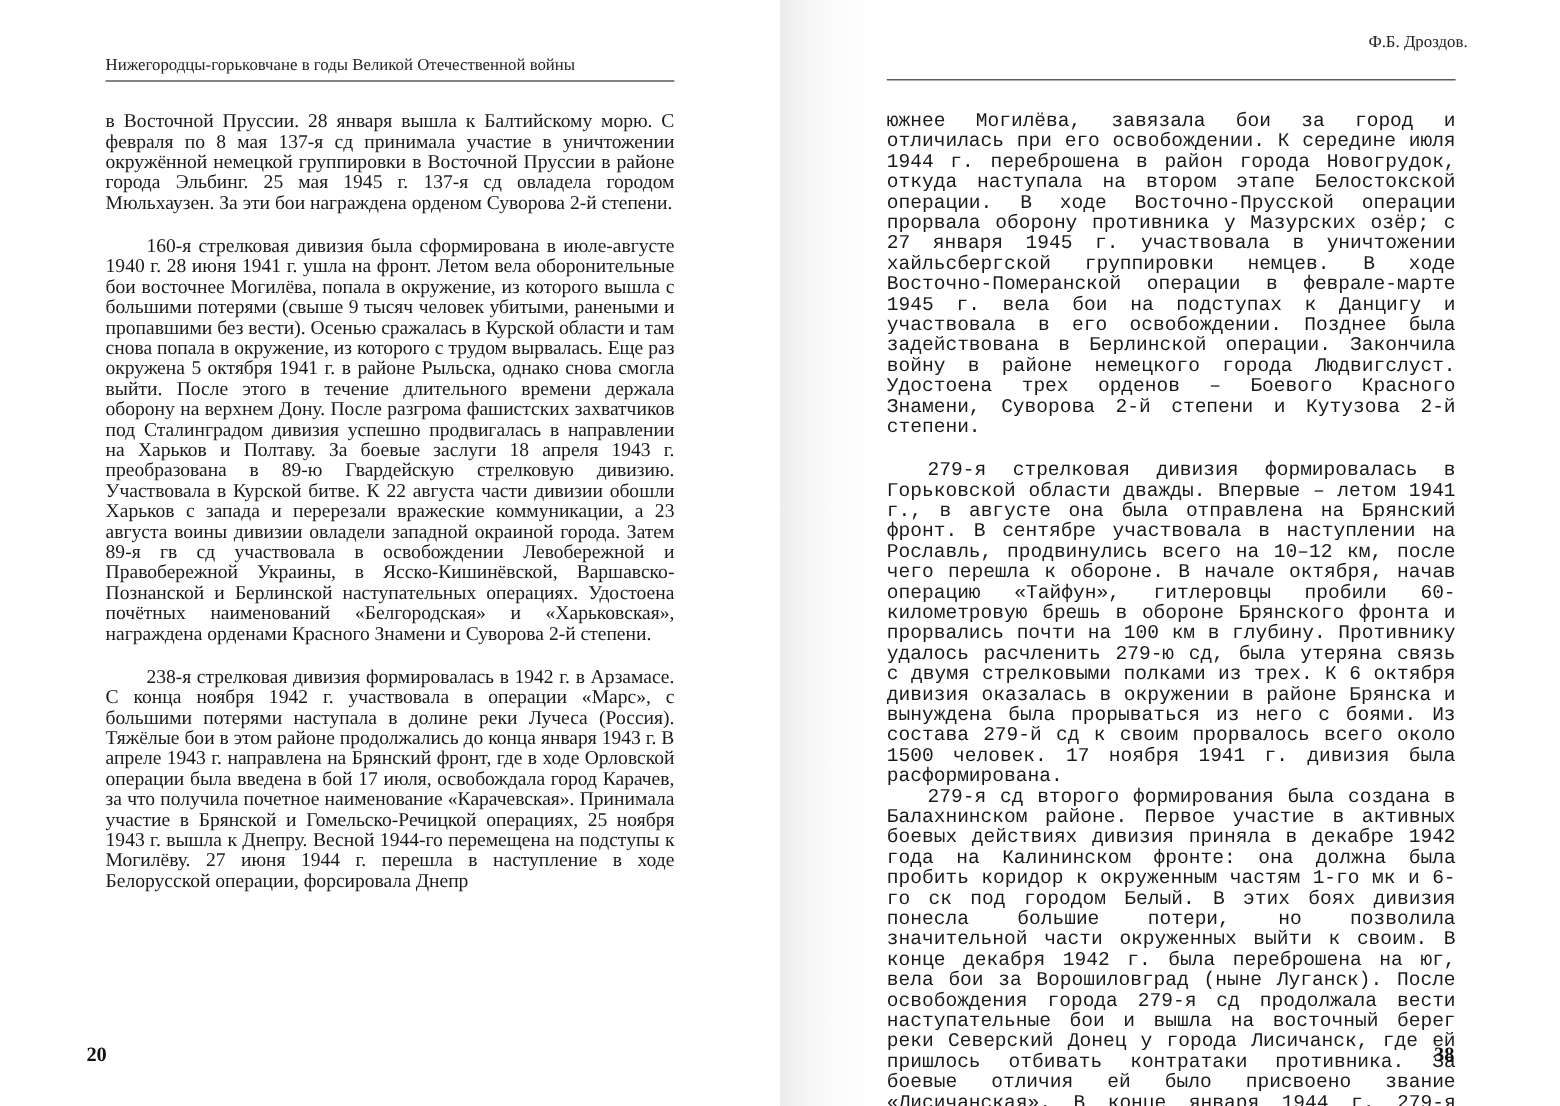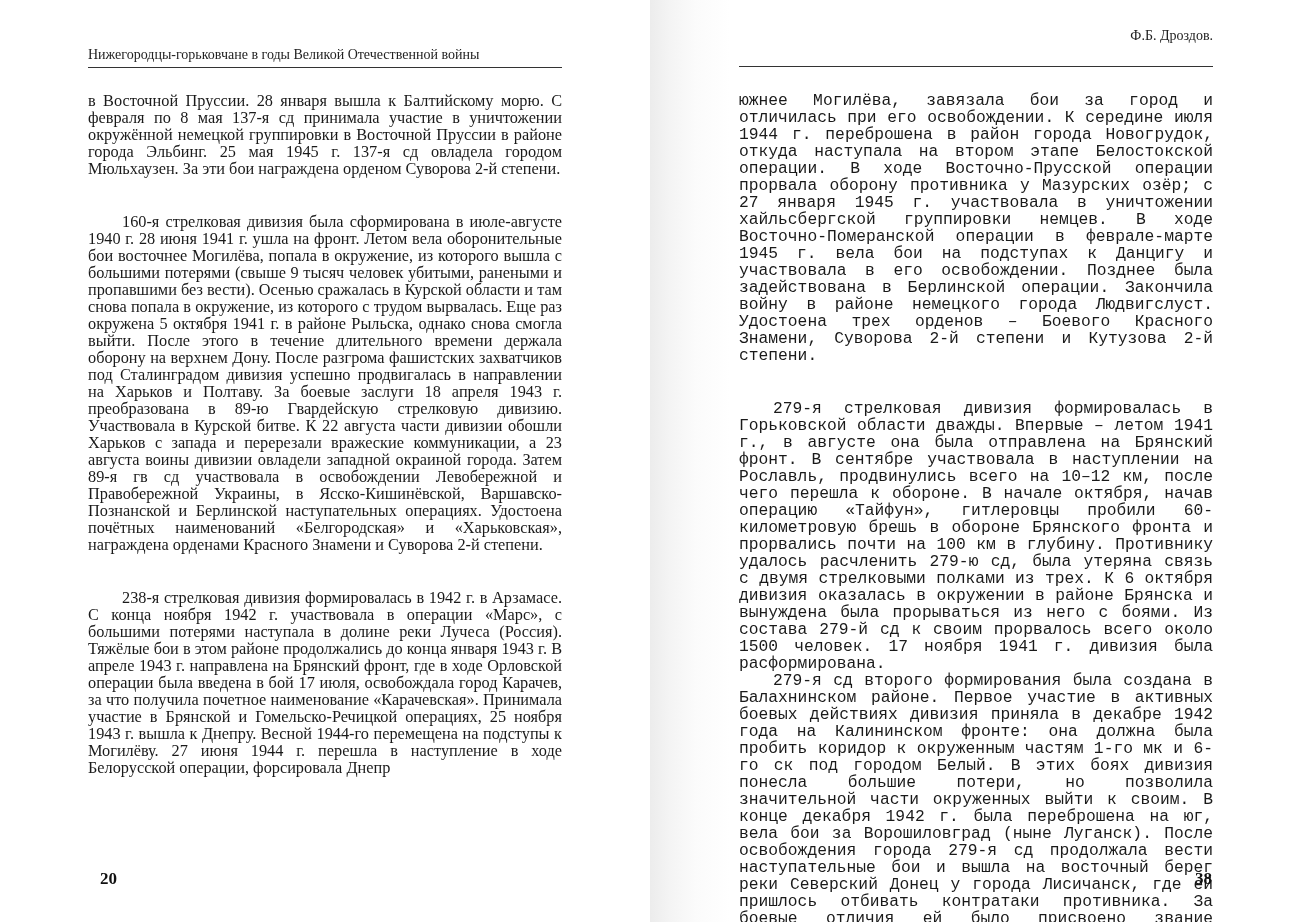--- a/index.html
+++ b/index.html
@@ -8,36 +8,36 @@
     position: relative;
     font-family: "DejaVu Serif", "Liberation Serif", serif;
     color: #1a1a1a;
   }
   .page { position: absolute; top: 0; height: 922px; background: #ffffff; }
   .page-left { left: 0; width: 650px; }
   .page-right { left: 650px; width: 650px;
     background: linear-gradient(to right, #ececec 0px, #f4f4f4 20px, #fbfbfb 45px, #ffffff 80px); }
   .running-head { position: absolute; font-family: "Liberation Serif", serif; font-size: 14px; line-height: 18px; color: #222; }
   .page-left .running-head { left: 88px; top: 46px; width: 474px; }
-  .page-right .running-head { left: 89px; top: 27px; width: 474px; text-align: right; }
+  .page-right .running-head { left: 99px; top: 27px; width: 474px; text-align: right; }
   .rule { position: absolute; height: 1px; background: #333; }
   .page-left .rule { left: 88px; top: 67px; width: 474px; }
   .page-right .rule { left: 89px; top: 66px; width: 474px; }
   .body-text {
     position: absolute; width: 474px;
     font-family: "Liberation Serif", serif; font-size: 16.3px; line-height: 17px;
     text-align: justify; hyphens: manual;
   }
   .page-left .body-text { left: 88px; top: 92px; }
   .page-right .body-text { left: 89px; top: 92px; font-family: Liberation Mono, monospace; }
   .para { margin: 0; text-indent: 0; }
   .para.indent { text-indent: 34px; }
-  .para.gap { margin-top: 36px; }
+  .para.gap { margin-top: 19px; }
   .folio { position: absolute; top: 869px; font-family: "Liberation Serif", serif; font-weight: bold; font-size: 17px; color: #111; }
-  .page-left .folio { left: 100px; font-family: Liberation Serif, serif; }
+  .page-left .folio { left: 72px; font-family: Liberation Serif, serif; }
   .page-right .folio { right: 88px; }
 </style>
 </head>
 <body>
 
 <div class="page page-left">
   <div class="running-head">Нижегородцы-горьковчане в годы Великой Отечественной войны</div>
   <div class="rule"></div>
   <div class="body-text">
     <p class="para">в Восточной Пруссии. 28 января вышла к Балтийскому морю. С февраля по 8 мая 137-я сд принимала участие в уничтожении окружённой немецкой группировки в Восточной Пруссии в районе города Эльбинг. 25 мая 1945 г. 137-я сд овладела городом Мюльхаузен. За эти бои награждена орденом Суворова 2-й степени.</p>

